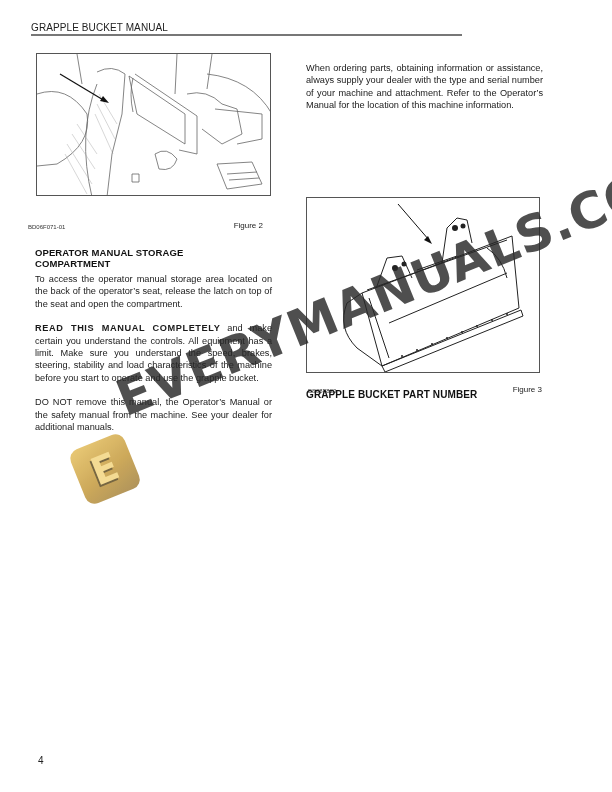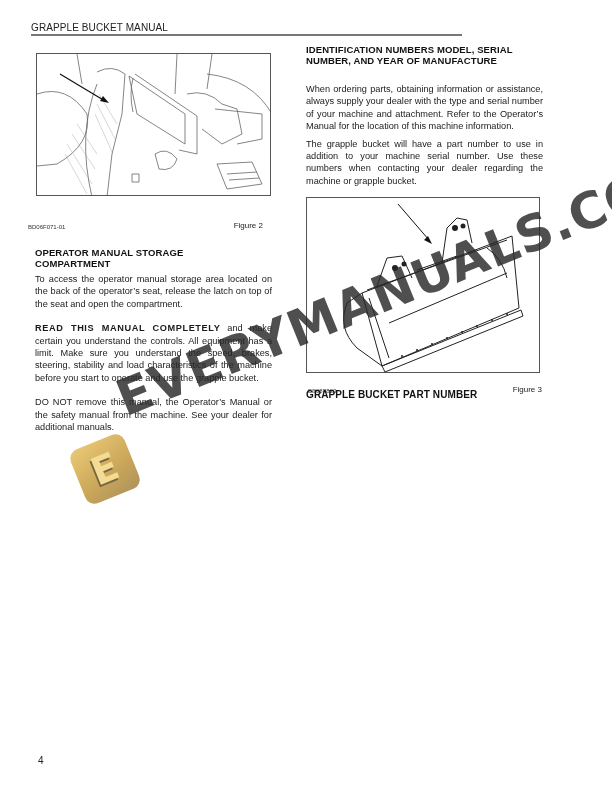--- a/index.html
+++ b/index.html
@@ -96,23 +96,21 @@
 <div class="col col-left" style="top:216px;margin-top:32px;">
   <div class="heading" style="width:175px;">OPERATOR MANUAL STORAGE COMPARTMENT</div>
   <p class="para" style="margin-top:4px;">To access the operator manual storage area located on the back of the operator’s seat, release the latch on top of the seat and open the compartment.</p>
   <p class="para" style="margin-top:12px;">
     <b>READ THIS MANUAL COMPLETELY</b><span> and make certain you understand the controls. All equipment has a limit. Make sure you understand the speed, brakes, steering, stability and load characteristics of the machine before you start to operate and use the grapple bucket.</span>
   </p>
   <p class="para" style="margin-top:12px;">DO NOT remove this manual, the Operator’s Manual or the safety manual from the machine. See your dealer for additional manuals.</p>
 </div>
 
 <div class="col col-right" style="top:45px;">
-  <div class="heading">IDENTIFICATION NUMBERS MODEL, SERIAL NUMBER, AND YEAR OF MANUFACTURE</div>
   <p class="para" style="margin-top:17px;">When ordering parts, obtaining information or assistance, always supply your dealer with the type and serial number of your machine and attachment. Refer to the Operator’s Manual for the location of this machine information.</p>
-  <p class="para" style="margin-top:5px;">The grapple bucket will have a part number to use in addition to your machine serial number. Use these numbers when contacting your dealer regarding the machine or grapple bucket.</p>
 </div>
 
 <div class="figure-frame" style="left:306px; top:197px; width:234px; height:176px;">
   <svg width="234" height="176" viewBox="0 0 234 176">
     <g fill="none" stroke="#222" stroke-width="1">
       <path d="M55 95 L205 38 L212 110 L75 168 Z"></path>
       <path d="M60 92 L200 42"></path>
       <path d="M75 168 L214 112 L216 118 L78 174 Z"></path>
       <path d="M55 95 L40 105 Q30 130 50 150 L75 168"></path>
       <path d="M62 100 L82 160"></path>

